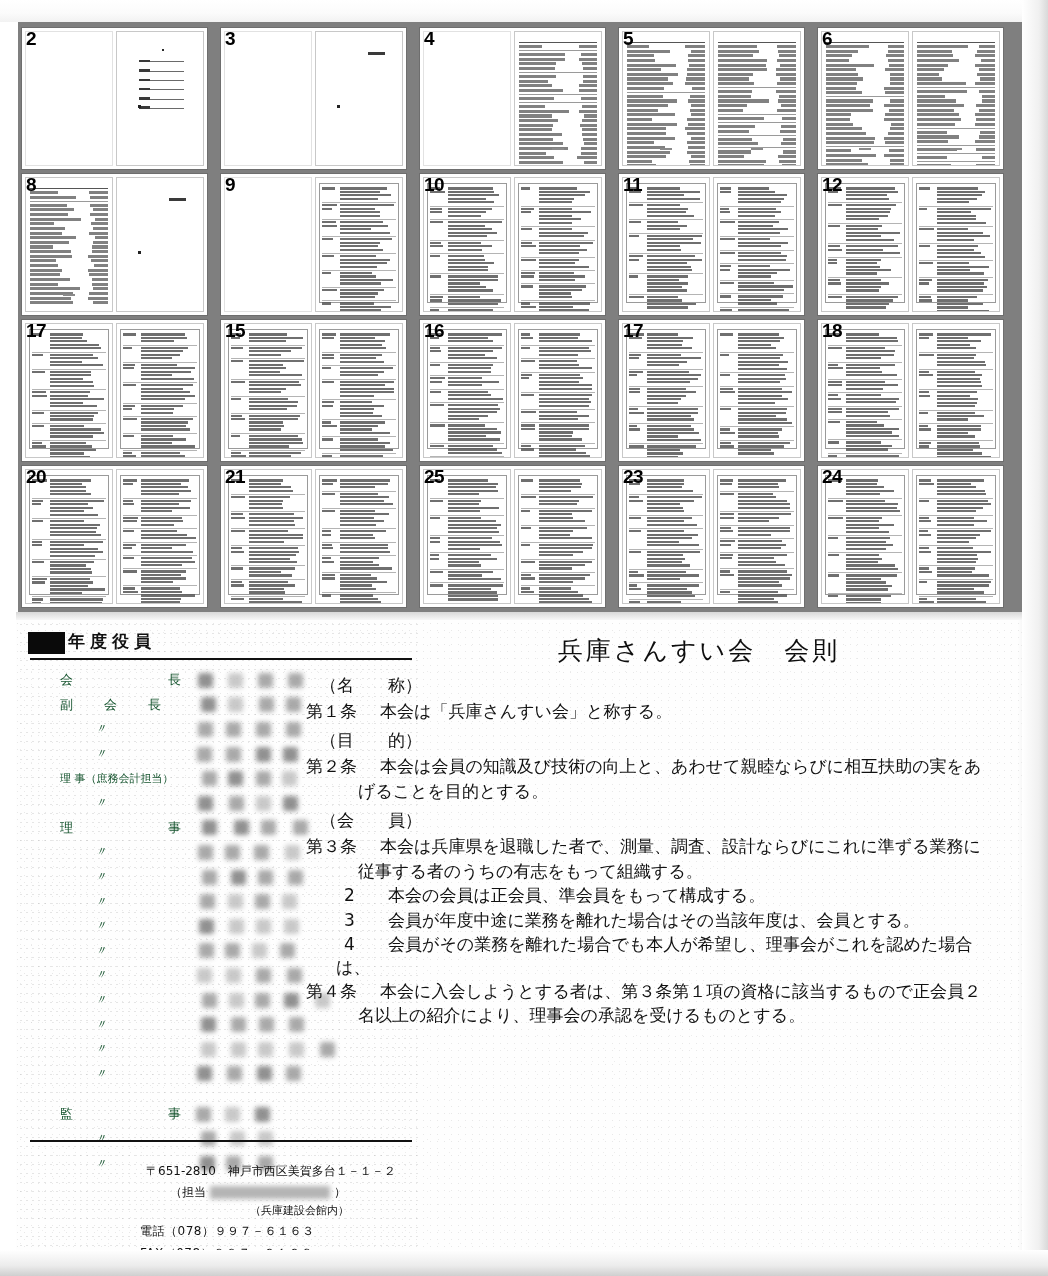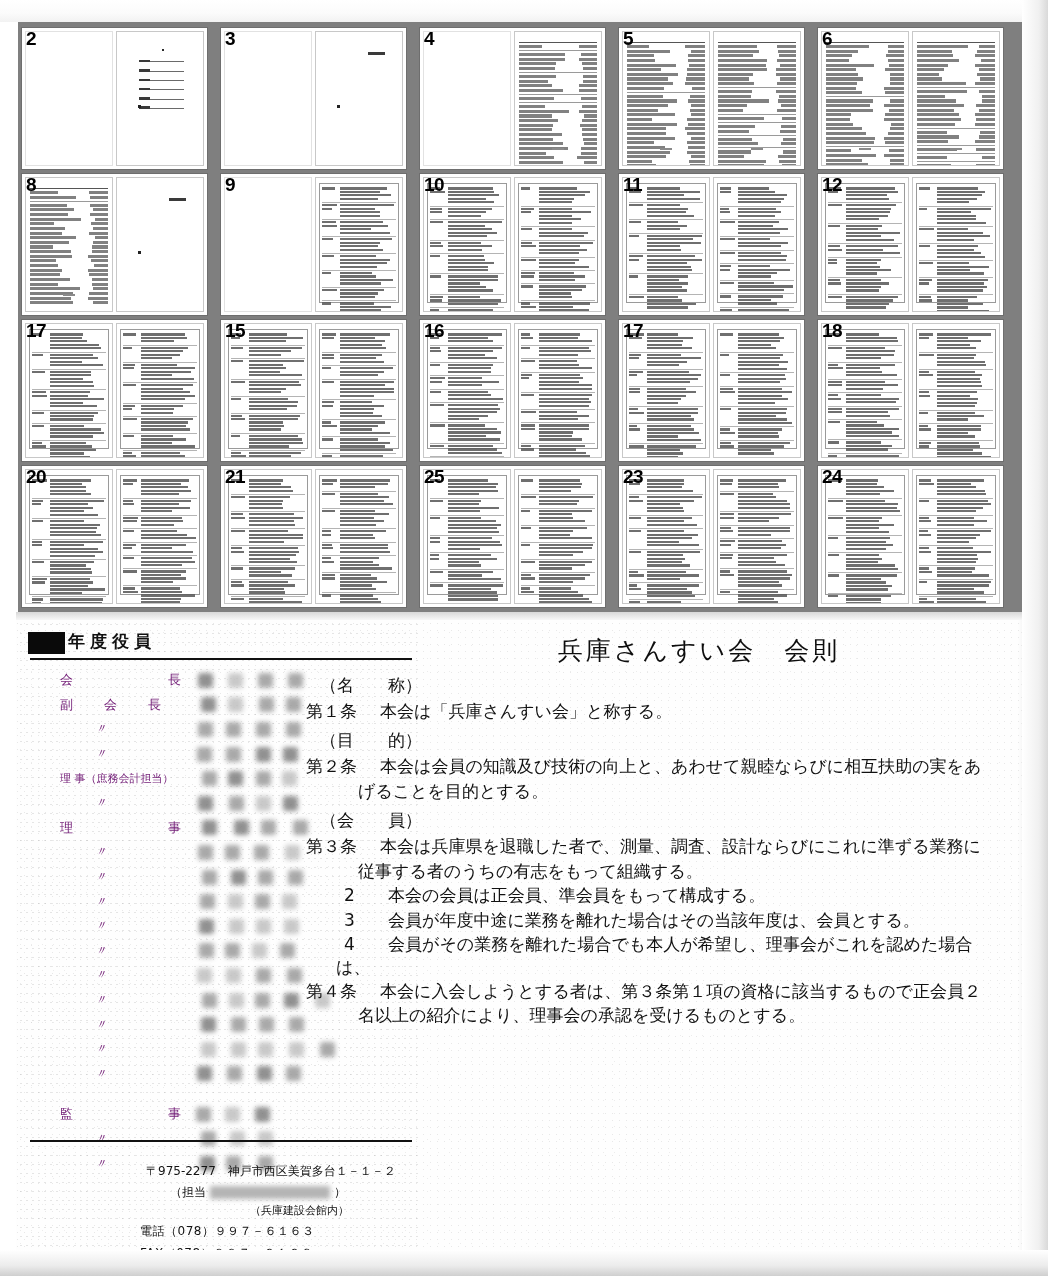--- a/index.html
+++ b/index.html
@@ -121,21 +121,21 @@
   #roster-title .rt-text{
     position:absolute;left:46px;top:2px;
     font-size:17px;letter-spacing:5px;font-weight:600;color:#111;
   }
   .hr-top{position:absolute;left:8px;top:30px;width:382px;height:2px;background:#111;}
 
   .roster-list{position:absolute;left:0;top:40px;width:400px;}
   .r-item{display:flex;align-items:center;height:24.6px;}
   .r-label{
     width:160px;padding-left:38px;box-sizing:border-box;
-    font-size:13px;color:#701a75;white-space:nowrap;
+    font-size:13px;color:#14532d;white-space:nowrap;
   }
   .r-label.spread2{letter-spacing:14px;}
   .r-label.spread3{letter-spacing:9px;}
   .r-label.small{font-size:11px;letter-spacing:0;}
   .r-label.ditto{padding-left:72px;font-size:13px;font-style:italic;}
   .r-name{
     margin-left:14px;display:flex;gap:11px;align-items:center;
   }
   .r-name span{
     display:block;width:15px;height:15px;border-radius:3px;
@@ -3786,21 +3786,21 @@
               <span class="dk" style="margin-left: 3.6px;"></span>
               <span style="margin-left: 0.6px;"></span>
               <span style="margin-left: 5.6px;"></span>
             </div>
           </div>
         </div>
       <div class="hr-bot"></div>
     </div>
 
     <div id="contact">
-      <div class="c-line jp">〒975-2277　神戸市西区美賀多台１－１－２</div>
+      <div class="c-line jp">〒651-2810　神戸市西区美賀多台１－１－２</div>
       <div class="c-line tan jp">
         <span>（担当</span>
         <span class="tan-blur"></span>
         <span>）</span>
       </div>
       <div class="c-line ind jp">（兵庫建設会館内）</div>
       <div class="c-line tel jp">電話（078）９９７－６１６３</div>
       <div class="c-line tel jp">FAX（078）９９７－６１６３</div>
     </div>
 

